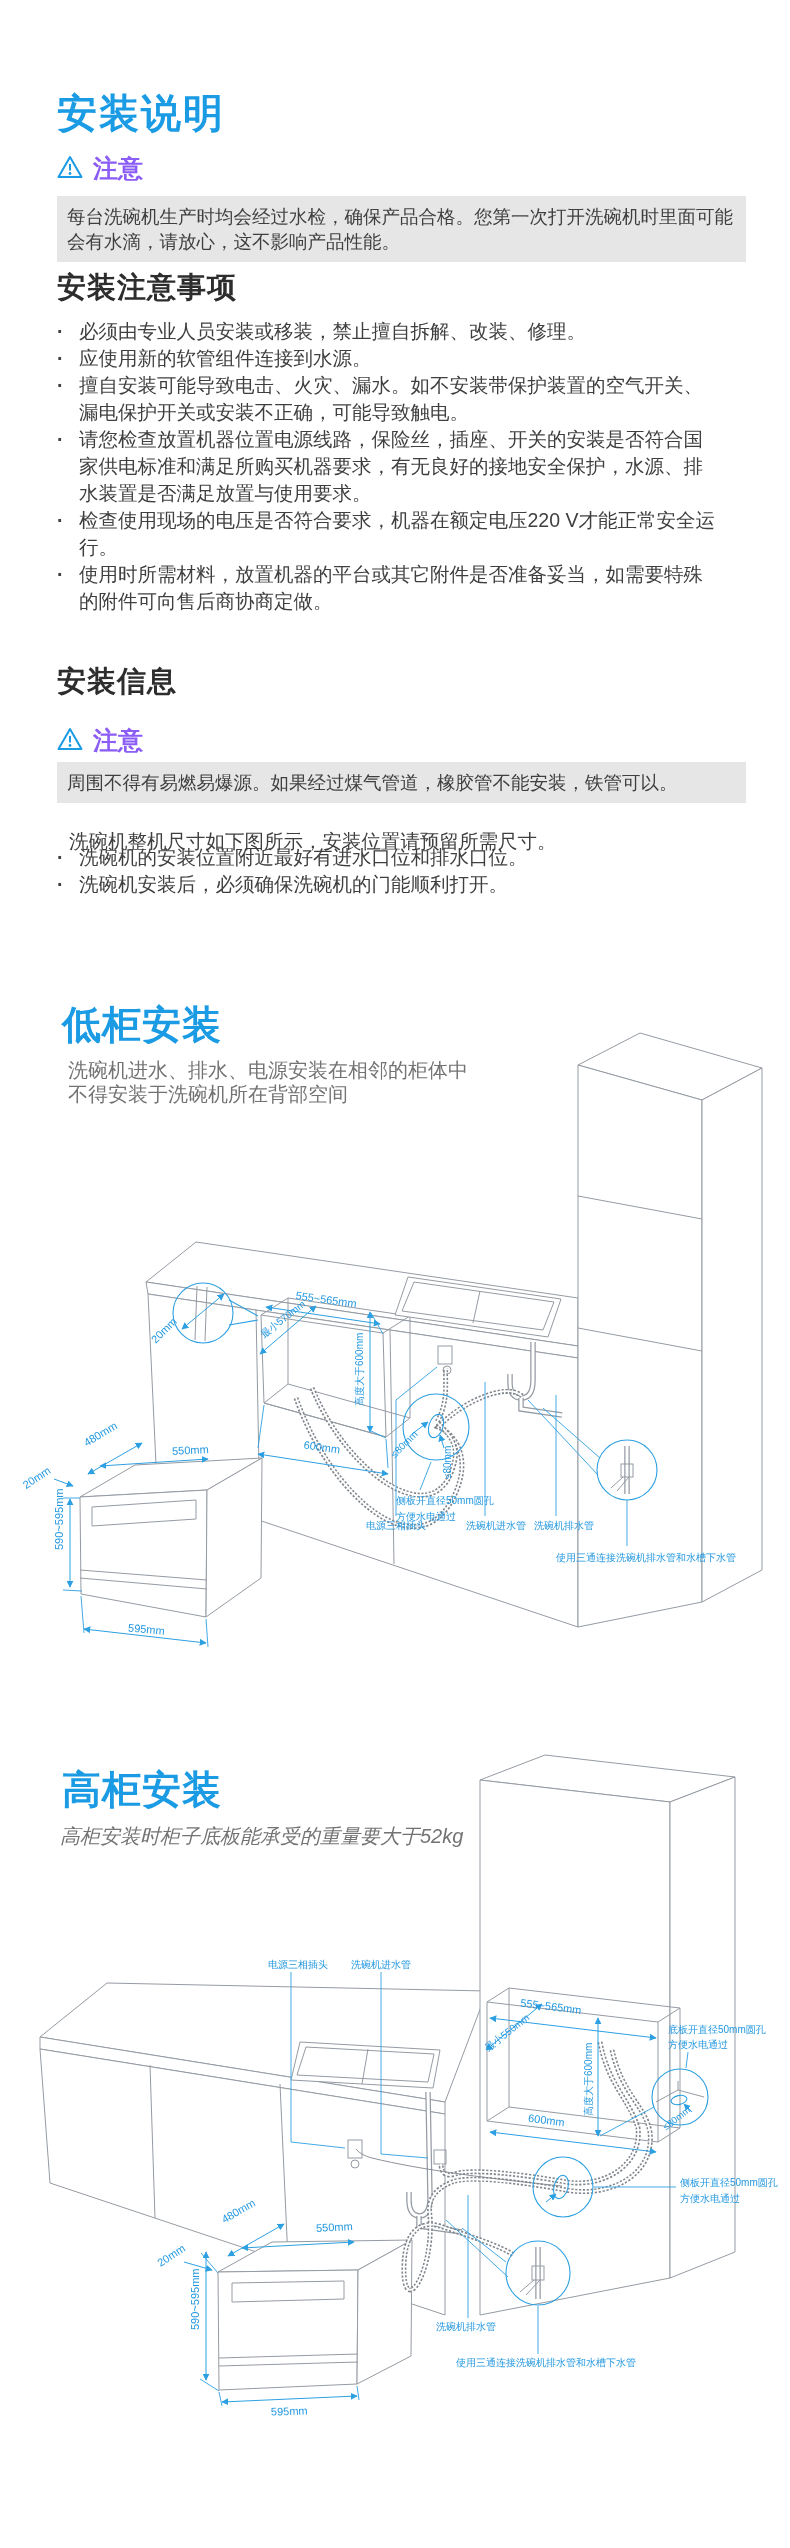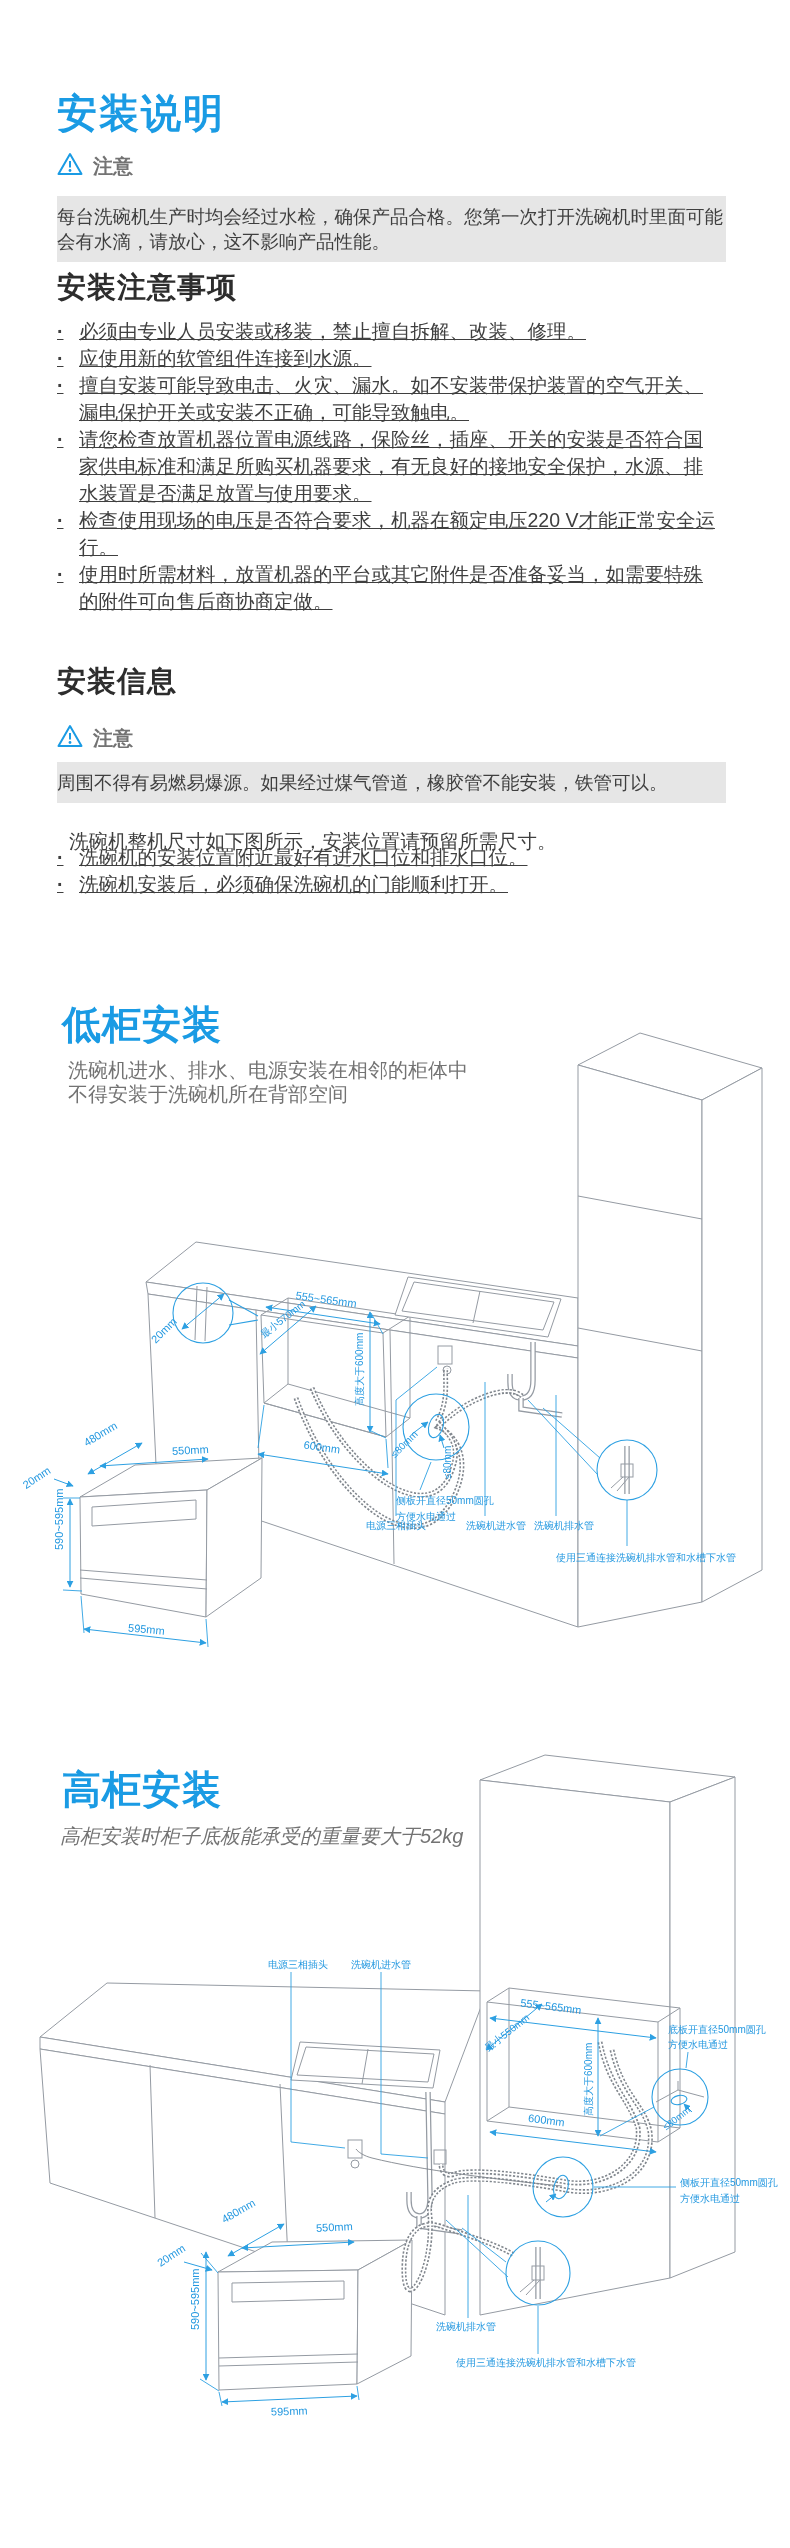--- a/index.html
+++ b/index.html
@@ -3,26 +3,26 @@
 <meta charset="utf-8">
 <style>
   html,body{margin:0;padding:0;background:#fff;}
   .page{position:relative;width:782px;height:2548px;background:#fff;overflow:hidden;
         font-family:"Liberation Sans","DejaVu Sans",sans-serif;color:#3f3f3f;}
   .abs{position:absolute;}
   .h1{font-size:40px;font-weight:bold;color:#1a9be4;letter-spacing:2px;z-index:2;}
   .h1big{font-size:39px;font-weight:bold;color:#1a9be4;letter-spacing:1px;z-index:2;}
   .h2{font-size:29px;font-weight:bold;color:#2d2d2d;letter-spacing:1px;z-index:2;}
   .notice{display:flex;align-items:center;gap:10px;z-index:2;}
-  .notice-label{font-size:20px;font-weight:bold;color:#737373;text-align:right;}
+  .notice-label{font-size:25px;font-weight:bold;color:#8b5cf6;text-align:right;}
   .note-box{background:#e6e6e6;font-size:18.5px;line-height:25px;color:#3f3f3f;
-            padding:8px 0;width:669px;z-index:2;}
+            padding:8px 10px;width:669px;z-index:2;}
   .body-txt{font-size:19.5px;line-height:27px;color:#3f3f3f;z-index:2;}
   .bullets{width:662px;}
-  .b{display:flex;text-decoration:underline;}
+  .b{display:flex;}
   .b .dot{flex:none;width:22px;}
   .b .dot::before{content:"·";font-weight:bold;}
   .sub{font-size:20px;line-height:24px;color:#737373;z-index:2;}
   svg.diagram{position:absolute;left:0;z-index:1;}
   svg text{font-family:"Liberation Sans","DejaVu Sans",sans-serif;fill:#2398e0;}
   .t9{font-size:9.5px;}  .t10{font-size:10px;}  .t11{font-size:11px;}
   .face{fill:#fff;stroke:#959ba3;stroke-width:1;}
   .ln{fill:none;stroke:#959ba3;stroke-width:1;}
   .pipe{fill:none;stroke:#959ba3;stroke-width:5.5;}
   .pcore{fill:none;stroke:#fff;stroke-width:3;}

